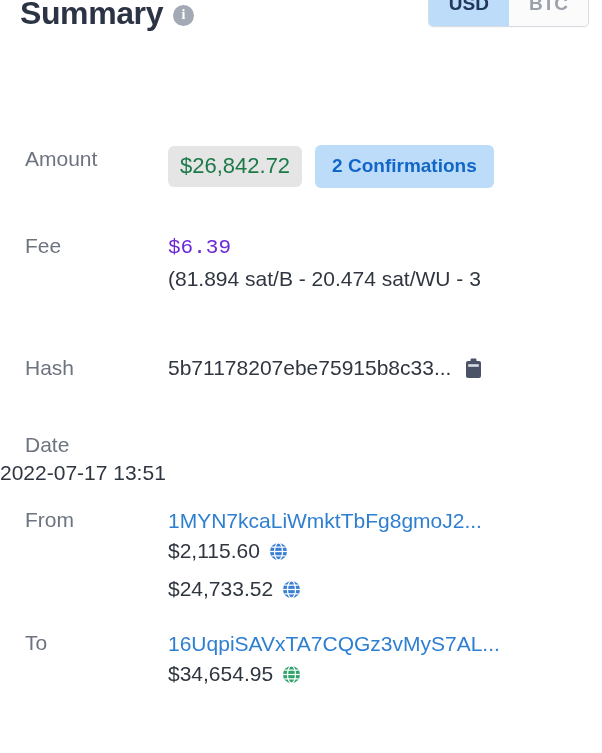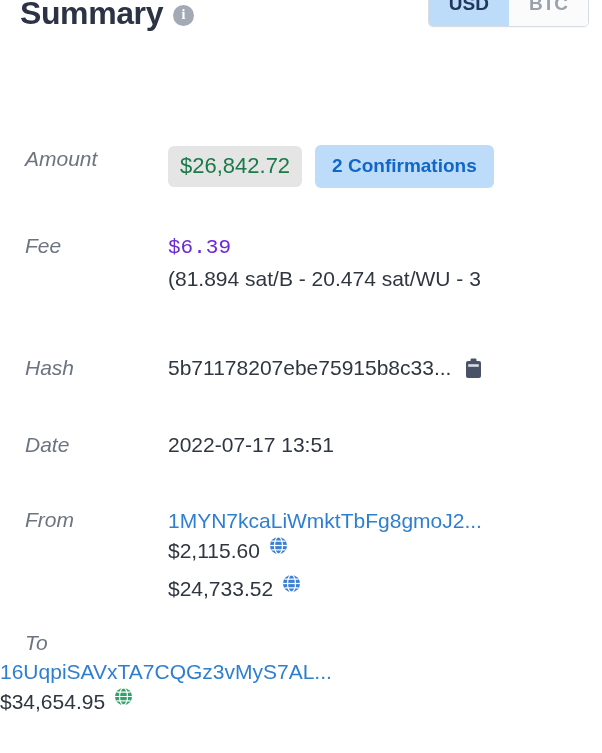--- a/index.html
+++ b/index.html
@@ -14,21 +14,20 @@
     overflow: hidden;
     font-family: "Liberation Sans", sans-serif;
     -webkit-font-smoothing: antialiased;
   }
   .page {
     position: relative;
     width: 602px;
     height: 753px;
     overflow: hidden;
     background: #ffffff;
-    border-radius: 16px;
   }
 
   
   .header {
     position: absolute;
     left: 0;
     top: -6px;
     width: 602px;
     height: 52px;
   }
@@ -111,36 +110,35 @@
   }
   .row-label {
     width: 168px;
     flex: none;
     padding-left: 25px;
     box-sizing: border-box;
     font-size: 21px;
     color: #6d7480;
     line-height: 28px;
     white-space: nowrap;
-    font-style: italic;
   }
   .row-value {
     flex: 1;
     min-width: 0;
     font-size: 21px;
     color: #303640;
     line-height: 28px;
   }
 
   .row-amount   { height: 83px; padding-top: 13px; }
   .row-fee      { height: 116px; padding-top: 4px; justify-content: flex-end; }
   .row-hash     { height: 73px; padding-top: 6px; }
-  .row-date     { height: 72px; padding-top: 4px; }
+  .row-date     { height: 72px; padding-top: 4px; flex-direction: column; }
   .row-from     { height: 120px; padding-top: 3px; }
-  .row-to       { height: 90px; padding-top: 3px; flex-direction: column; }
+  .row-to       { height: 90px; padding-top: 3px; }
 
   
   .badges {
     display: flex;
     align-items: center;
     gap: 13px;
   }
   .badge {
     border-radius: 6px;
     white-space: nowrap;
@@ -211,21 +209,21 @@
     font-size: 21px;
     color: #2f7fd1;
     line-height: 30px;
     text-decoration: none;
     white-space: nowrap;
     overflow: hidden;
     cursor: pointer;
   }
   .addr-amount-line {
     display: flex;
-    align-items: flex-start;
+    align-items: center;
     gap: 9px;
     line-height: 30px;
   }
   .addr-amount {
     font-size: 21px;
     color: #303640;
     line-height: 30px;
     white-space: nowrap;
   }
   .globe-icon {

